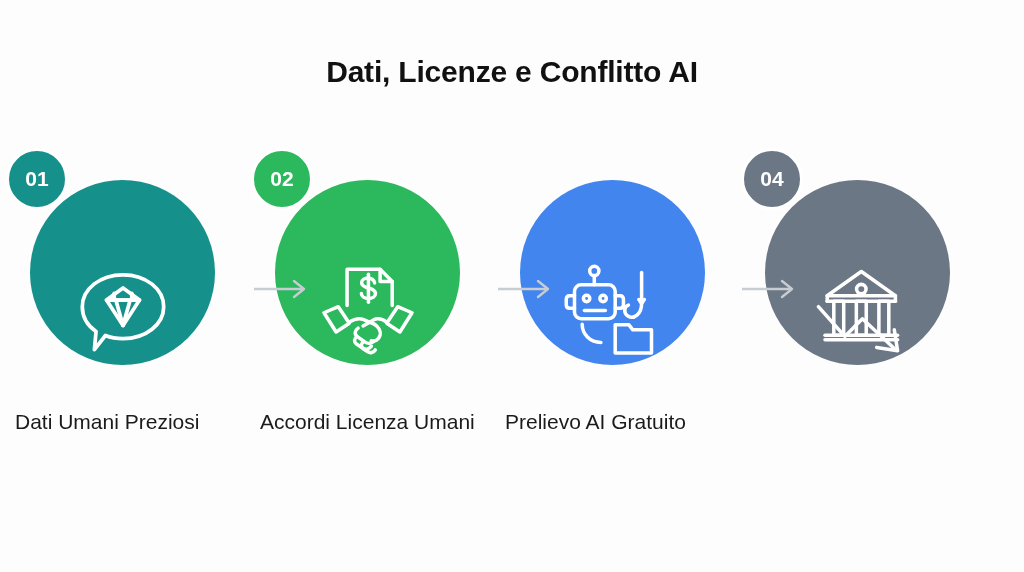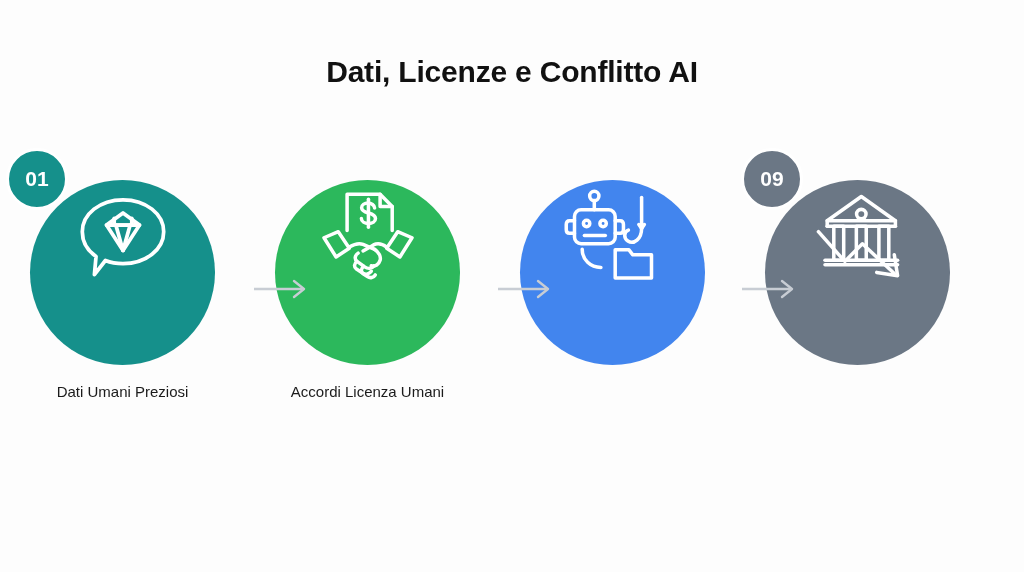--- a/index.html
+++ b/index.html
@@ -45,21 +45,21 @@
     align-items:center;
   }
 
   
   .disc {
     position:relative;
     width:185px; height:185px;
     border-radius:50%;
     margin-top:20px;
     display:flex;
-    align-items:flex-start;
+    align-items:flex-end;
     justify-content:center;
   }
 
   
   .badge {
     position:absolute;
     top:-32px; left:-24px;
     width:62px; height:62px;
     border-radius:50%;
     border:3px solid #ffffff;
@@ -70,24 +70,23 @@
     font-size:21px;
     font-weight:bold;
     z-index:4;
   }
 
   .icon-wrap { width:110px; height:110px; }
   .icon-wrap svg { width:110px; height:110px; display:block; }
 
   
   .caption {
-    margin-top:16px;
+    margin-top:42px;
     width:215px;
-    text-align:center;
-    font-size:15px;
+    font-size:21px;
     line-height:1.42;
     color:#1b1b1b;
   }
 
   
   .connector {
     position:absolute;
     top:278px;
     width:58px; height:22px;
     z-index:1;
@@ -143,20 +142,23 @@
             <line x1="43.5" y1="41" x2="50" y2="64"></line>
             <line x1="56.5" y1="41" x2="50" y2="64"></line>
           </svg>
         </div>
       </div>
       <div class="caption">Dati Umani Preziosi</div>
     </div>
 
     <div class="step">
       <div class="disc" style="background:#2cb85c">
+        <div class="badge" style="background:#2cb85c">
+          <span>02</span>
+        </div>
         <div class="icon-wrap">
           <svg viewBox="0 0 100 100" fill="none" stroke="#ffffff" stroke-width="3.2" stroke-linecap="round" stroke-linejoin="round">
 
             <path d="M31 46 L31 13 L61 13 L72 24 L72 46"></path>
             <path d="M61 13 L61 24 L72 24"></path>
 
             <path d="M56 25.5 C56 22.8 53 21 50 21 C46.8 21 44.2 22.8 44.2 25.2
                      C44.2 28 47 29 50.5 30 C54 31 56.8 32.2 56.8 35
                      C56.8 37.6 54 39.5 50.5 39.5 C47 39.5 44 37.7 44 35"></path>
             <line x1="50.4" y1="17.5" x2="50.4" y2="43"></line>
@@ -201,26 +203,27 @@
             <line x1="76" y1="16" x2="76" y2="44"></line>
 
             <path d="M76 44 C76 53.5 69 59 63.5 55.5 C59.5 53 59.8 47 64 45.5"></path>
 
             <path d="M73.5 40.5 L76 44 L78.5 40.5"></path>
 
             <path d="M52 68 L52 89 L85 89 L85 68 L68 68 L64.5 63.5 L52 63.5 Z"></path>
           </svg>
         </div>
       </div>
+      <div class="caption">Prelievo AI Gratuito</div>
     </div>
 
     <div class="step">
       <div class="disc" style="background:#6b7785">
         <div class="badge" style="background:#6b7785">
-          <span>09</span>
+          <span>04</span>
         </div>
         <div class="icon-wrap">
           <svg viewBox="0 0 100 100" fill="none" stroke="#ffffff" stroke-width="3.2" stroke-linecap="round" stroke-linejoin="round">
 
             <path d="M22 37 L53 15 L84 37 Z"></path>
             <circle cx="53" cy="31" r="4.3"></circle>
 
             <line x1="22" y1="42" x2="84" y2="42"></line>
             <line x1="22" y1="37" x2="22" y2="42"></line>
             <line x1="84" y1="37" x2="84" y2="42"></line>

